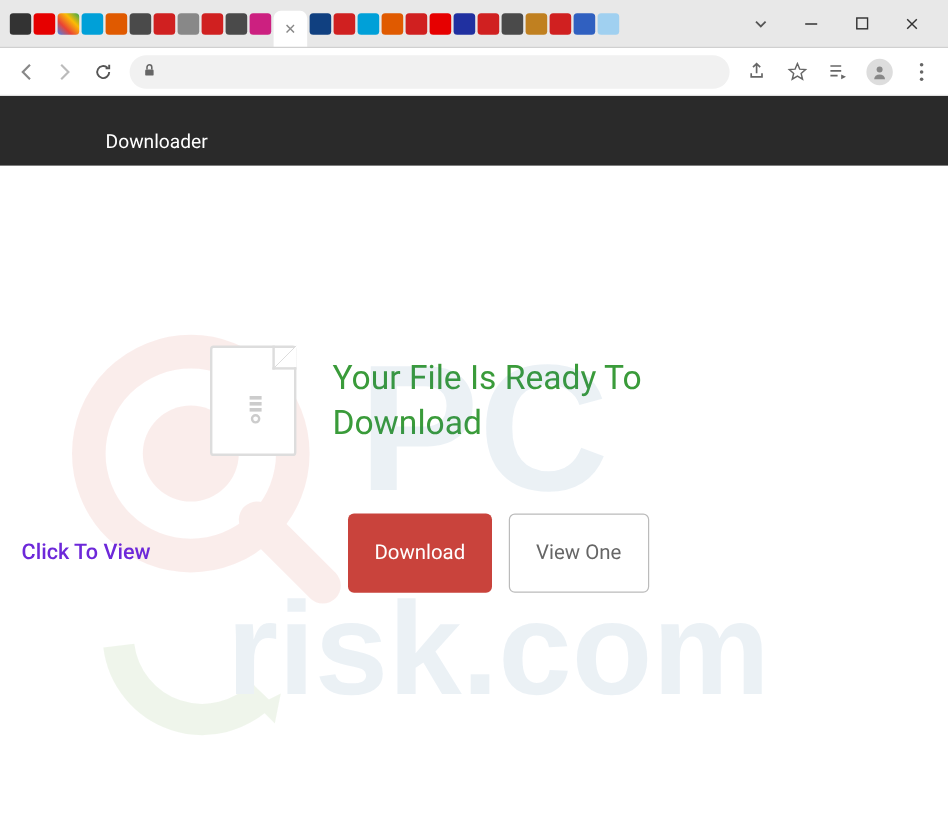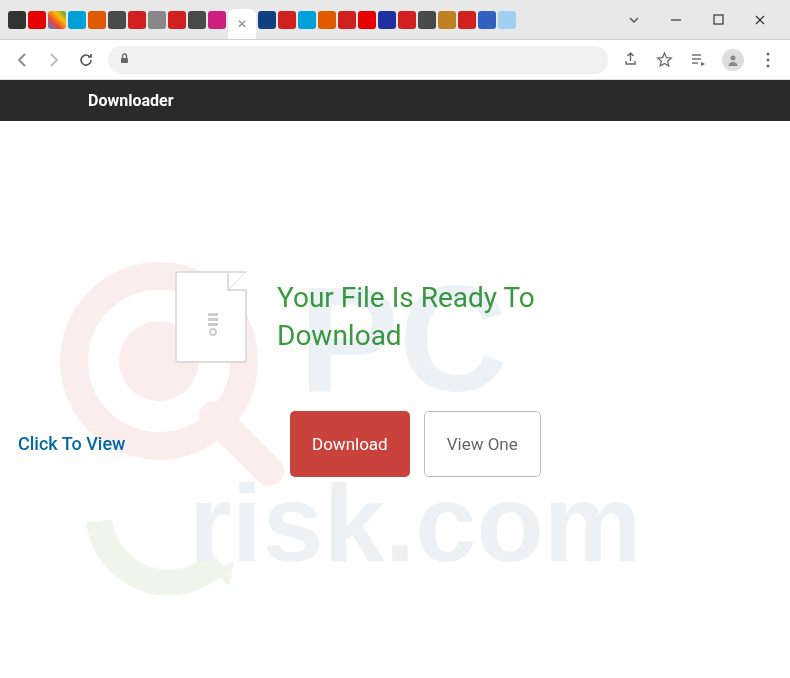--- a/index.html
+++ b/index.html
@@ -101,23 +101,23 @@
     }
     
     .page {
       position: relative;
       height: calc(678px - 80px);
       background: #fff;
     }
     .page-header {
       background: #2a2a2a;
       color: #fff;
-      font-weight: bold;
+      font-weight: normal;
       font-size: 16px;
-      padding: 11px 0 11px 88px;
+      padding: 28px 0 11px 88px;
     }
     .content-area {
       position: relative;
       padding: 150px 0 0 0;
       height: calc(100% - 40px);
     }
     .file-row {
       display: flex;
       align-items: center;
       gap: 30px;
@@ -205,21 +205,21 @@
       opacity: 0.09;
       text-align: center;
     }
     .wm-logo {
       display: inline-block;
     }
     .click-to-view {
       position: absolute;
       left: 18px;
       top: 312px;
-      color: #0369a1;
+      color: #6d28d9;
       font-size: 18px;
       font-weight: 500;
     }
     .avatar-circle {
       width: 22px;
       height: 22px;
       border-radius: 50%;
       background: #ddd;
       display: flex;
       align-items: center;

